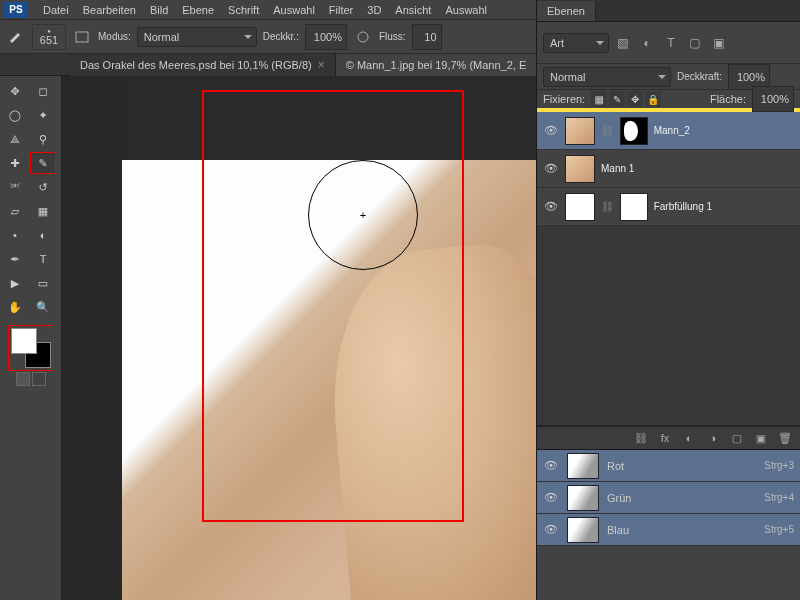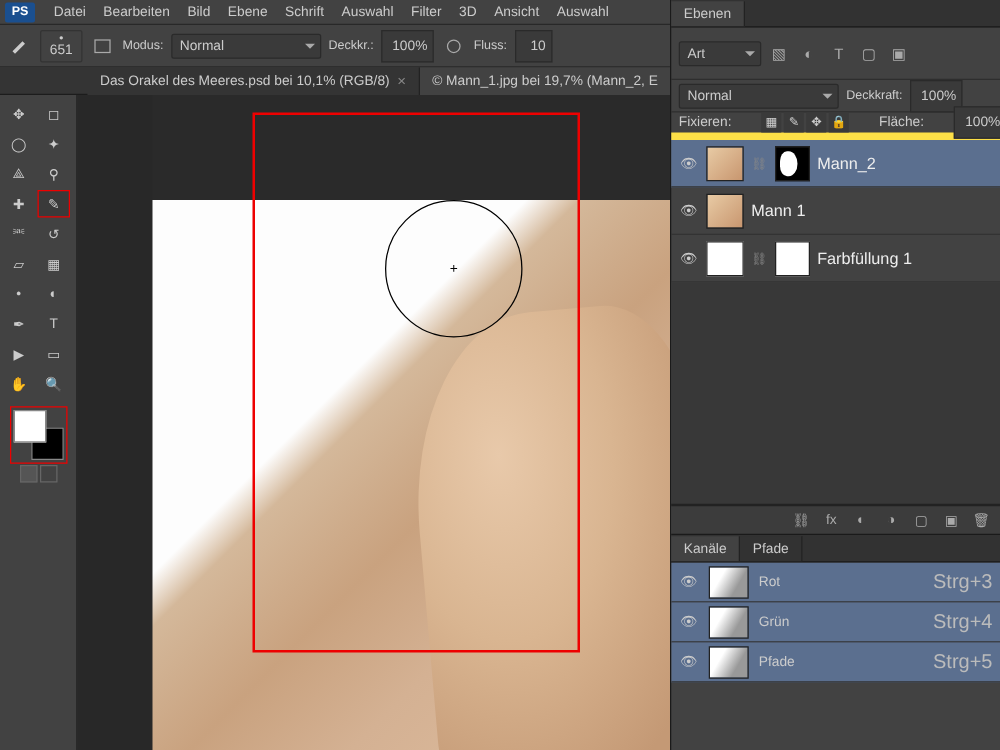--- a/index.html
+++ b/index.html
@@ -36,41 +36,41 @@
 .forehead{position:absolute;left:52%;top:20%;width:55%;height:85%;background:radial-gradient(ellipse at 30% 30%,#e8c9aa 0%,#d9b591 40%,#c49975 80%);border-radius:45% 30% 10% 10%;transform:rotate(-5deg)}
 .redbox{position:absolute;left:140px;top:14px;width:262px;height:432px;border:2px solid #e00}
 .brush-cursor{position:absolute;left:246px;top:84px;width:110px;height:110px;border:1px solid #000;border-radius:50%}
 .brush-cursor::after{content:"+";position:absolute;left:50%;top:50%;transform:translate(-50%,-50%);color:#000;font-size:11px}
 .panels{position:absolute;right:0;top:0;width:264px;bottom:0;background:#424242;border-left:1px solid #1a1a1a;display:flex;flex-direction:column}
 .panel-tabs{height:22px;background:#323232;display:flex;align-items:flex-end;border-bottom:1px solid #1a1a1a}
 .ptab{padding:4px 10px;font-size:11px;color:#ccc;background:#424242;border-right:1px solid #222}
 .panel-iconrow{height:42px;display:flex;align-items:center;gap:4px;padding:0 6px;border-bottom:1px solid #2e2e2e}
 .pi{width:20px;height:18px;display:flex;align-items:center;justify-content:center;color:#aaa;font-size:12px}
 .panel-opts{height:26px;display:flex;align-items:center;gap:6px;padding:0 6px;border-bottom:1px solid #2e2e2e}
-.panel-lock{height:22px;display:flex;align-items:center;gap:24px;padding:0 6px;border-bottom:6px solid #fde047;font-size:10px}
+.panel-lock{height:22px;display:flex;align-items:center;gap:6px;padding:0 6px;border-bottom:4px solid #fde047;font-size:10px}
 .lockicons{display:flex;gap:2px}
 .lockicons div{width:16px;height:16px;display:flex;align-items:center;justify-content:center;background:#3a3a3a;font-size:10px}
 .layer{height:38px;display:flex;align-items:center;gap:6px;padding:0 6px;border-bottom:1px solid #333}
 .layer.sel{background:#5b6f8f}
 .eye{width:16px;text-align:center;color:#ccc}
 .thumb{width:30px;height:28px;background:#eee;border:1px solid #222}
 .thumb.dark{background:linear-gradient(135deg,#e8cba5,#c8966f)}
 .mask{width:28px;height:28px;background:#000;border:1px solid #222;position:relative}
 .mask.white{background:#fff}
 .mask .blob{position:absolute;left:3px;top:3px;width:14px;height:20px;background:#fff;border-radius:40% 50% 50% 40%}
 .link{font-size:10px;color:#888}
-.lname{font-size:13px;color:#eee}
+.lname{font-size:10px;color:#eee}
 .layers-area{flex:0 0 auto}
 .layers-fill{flex:1;background:#383838;border-bottom:1px solid #222}
 .panel-footer{height:24px;display:flex;align-items:center;justify-content:flex-end;gap:6px;padding:0 6px;background:#3c3c3c;border-top:1px solid #222;border-bottom:1px solid #1a1a1a}
 .panel-footer .fi{width:18px;height:16px;display:flex;align-items:center;justify-content:center;color:#aaa;font-size:11px}
 .channel{height:32px;display:flex;align-items:center;gap:8px;padding:0 6px;border-bottom:1px solid #333}
 .channel.sel{background:#5b6f8f}
 .ch-thumb{width:32px;height:26px;background:linear-gradient(120deg,#fff 30%,#999 70%);border:1px solid #222}
-.ch-short{margin-left:auto;font-size:16px;color:#bbb}
+.ch-short{margin-left:auto;font-size:10px;color:#bbb}
 .channels-area{flex:0 0 auto;min-height:150px;overflow:hidden}
 svg{width:16px;height:16px}
 </style>
 </head>
 <body>
 
 <div class="menubar">
   <div class="logo">PS</div>
   <span class="mi">Datei</span>
   <span class="mi">Bearbeiten</span>
@@ -253,37 +253,33 @@
   <div class="panel-footer">
     <div class="fi">⛓</div>
     <div class="fi">fx</div>
     <div class="fi">◐</div>
     <div class="fi">◑</div>
     <div class="fi">▢</div>
     <div class="fi">▣</div>
     <div class="fi">🗑</div>
   </div>
 
-  <div class="panel-tabs">
-    <div class="ptab">Kanäle</div>
-    <div class="ptab" style="background:#323232">Pfade</div>
-  </div>
   <div class="channels-area">
     <div class="channel sel">
       <div class="eye">👁</div>
       <div class="ch-thumb"></div>
       <span>Rot</span>
       <span class="ch-short">Strg+3</span>
     </div>
     <div class="channel sel">
       <div class="eye">👁</div>
       <div class="ch-thumb"></div>
       <span>Grün</span>
       <span class="ch-short">Strg+4</span>
     </div>
     <div class="channel sel">
       <div class="eye">👁</div>
       <div class="ch-thumb"></div>
-      <span>Pfade</span>
+      <span>Blau</span>
       <span class="ch-short">Strg+5</span>
     </div>
   </div>
 </div>
 
 </body></html>

